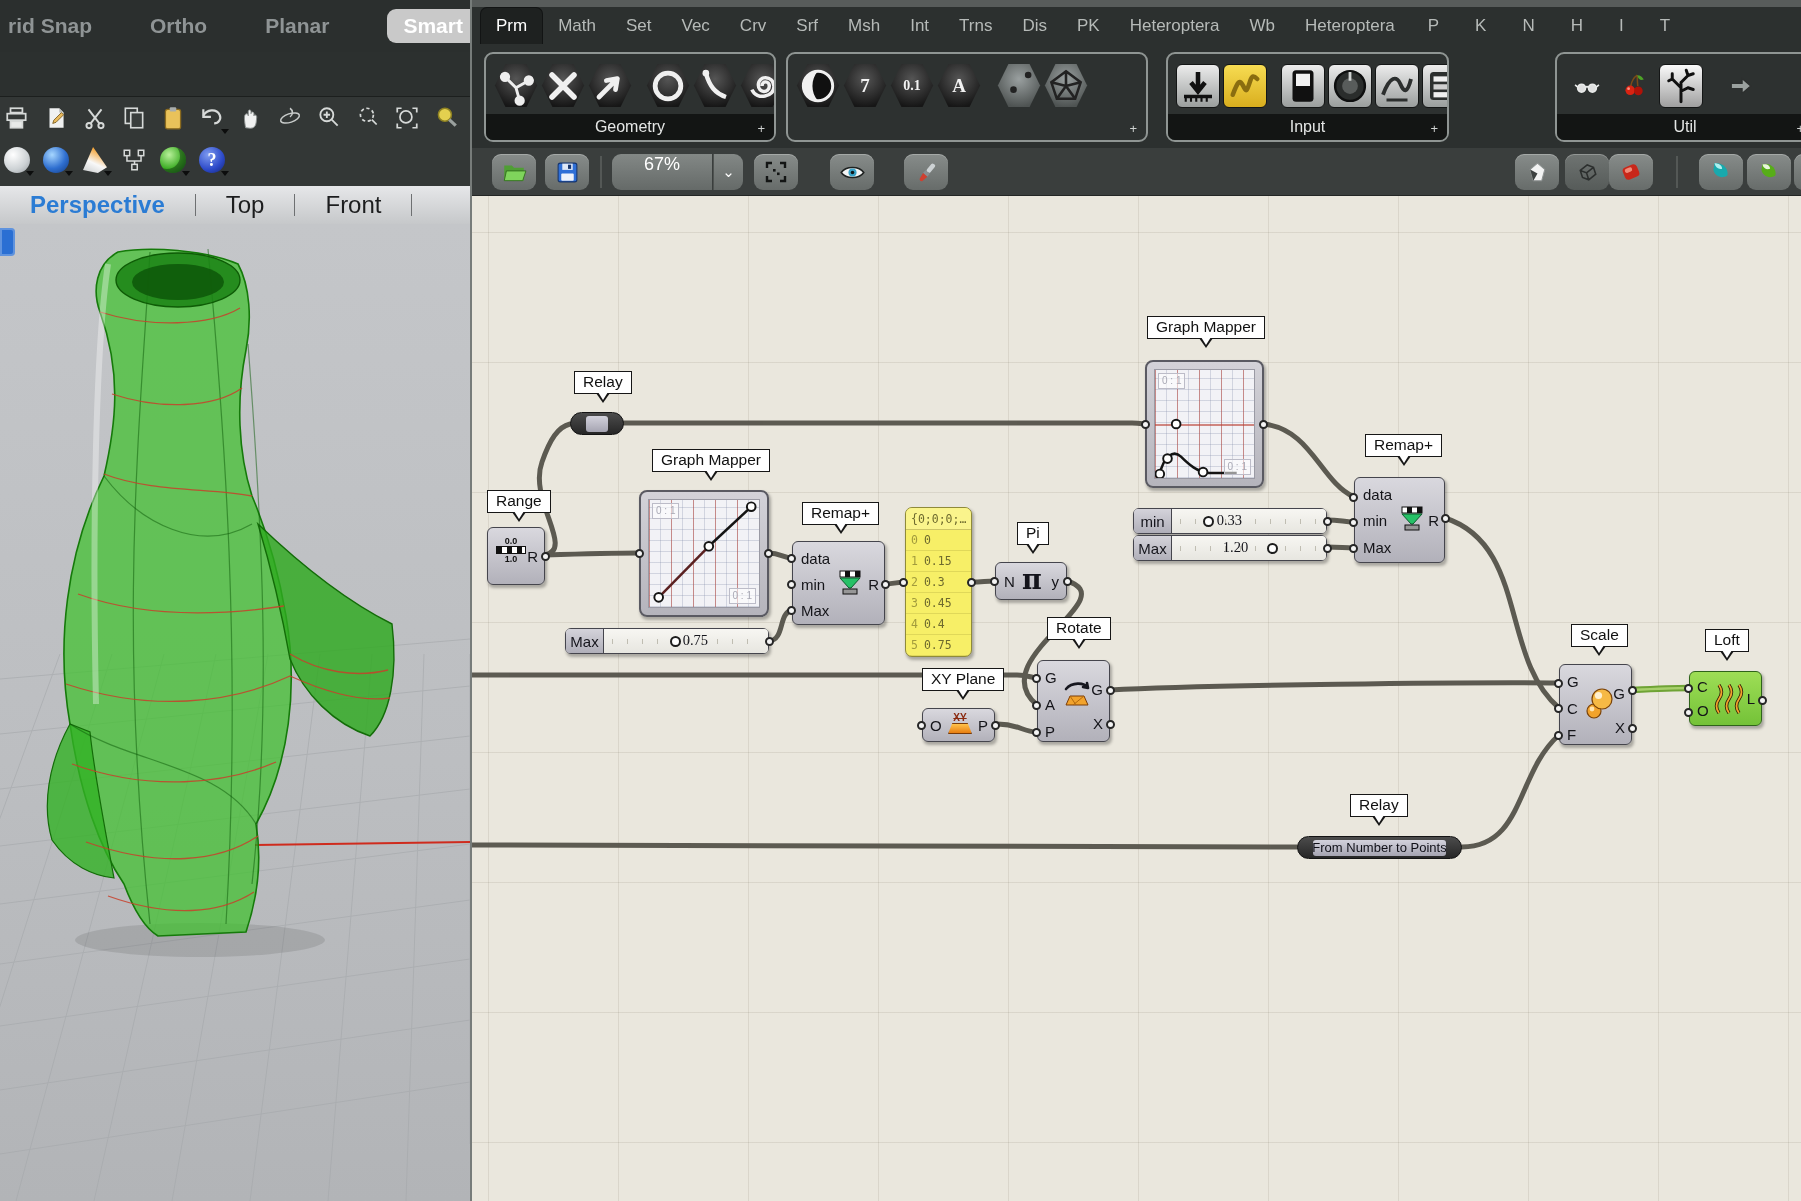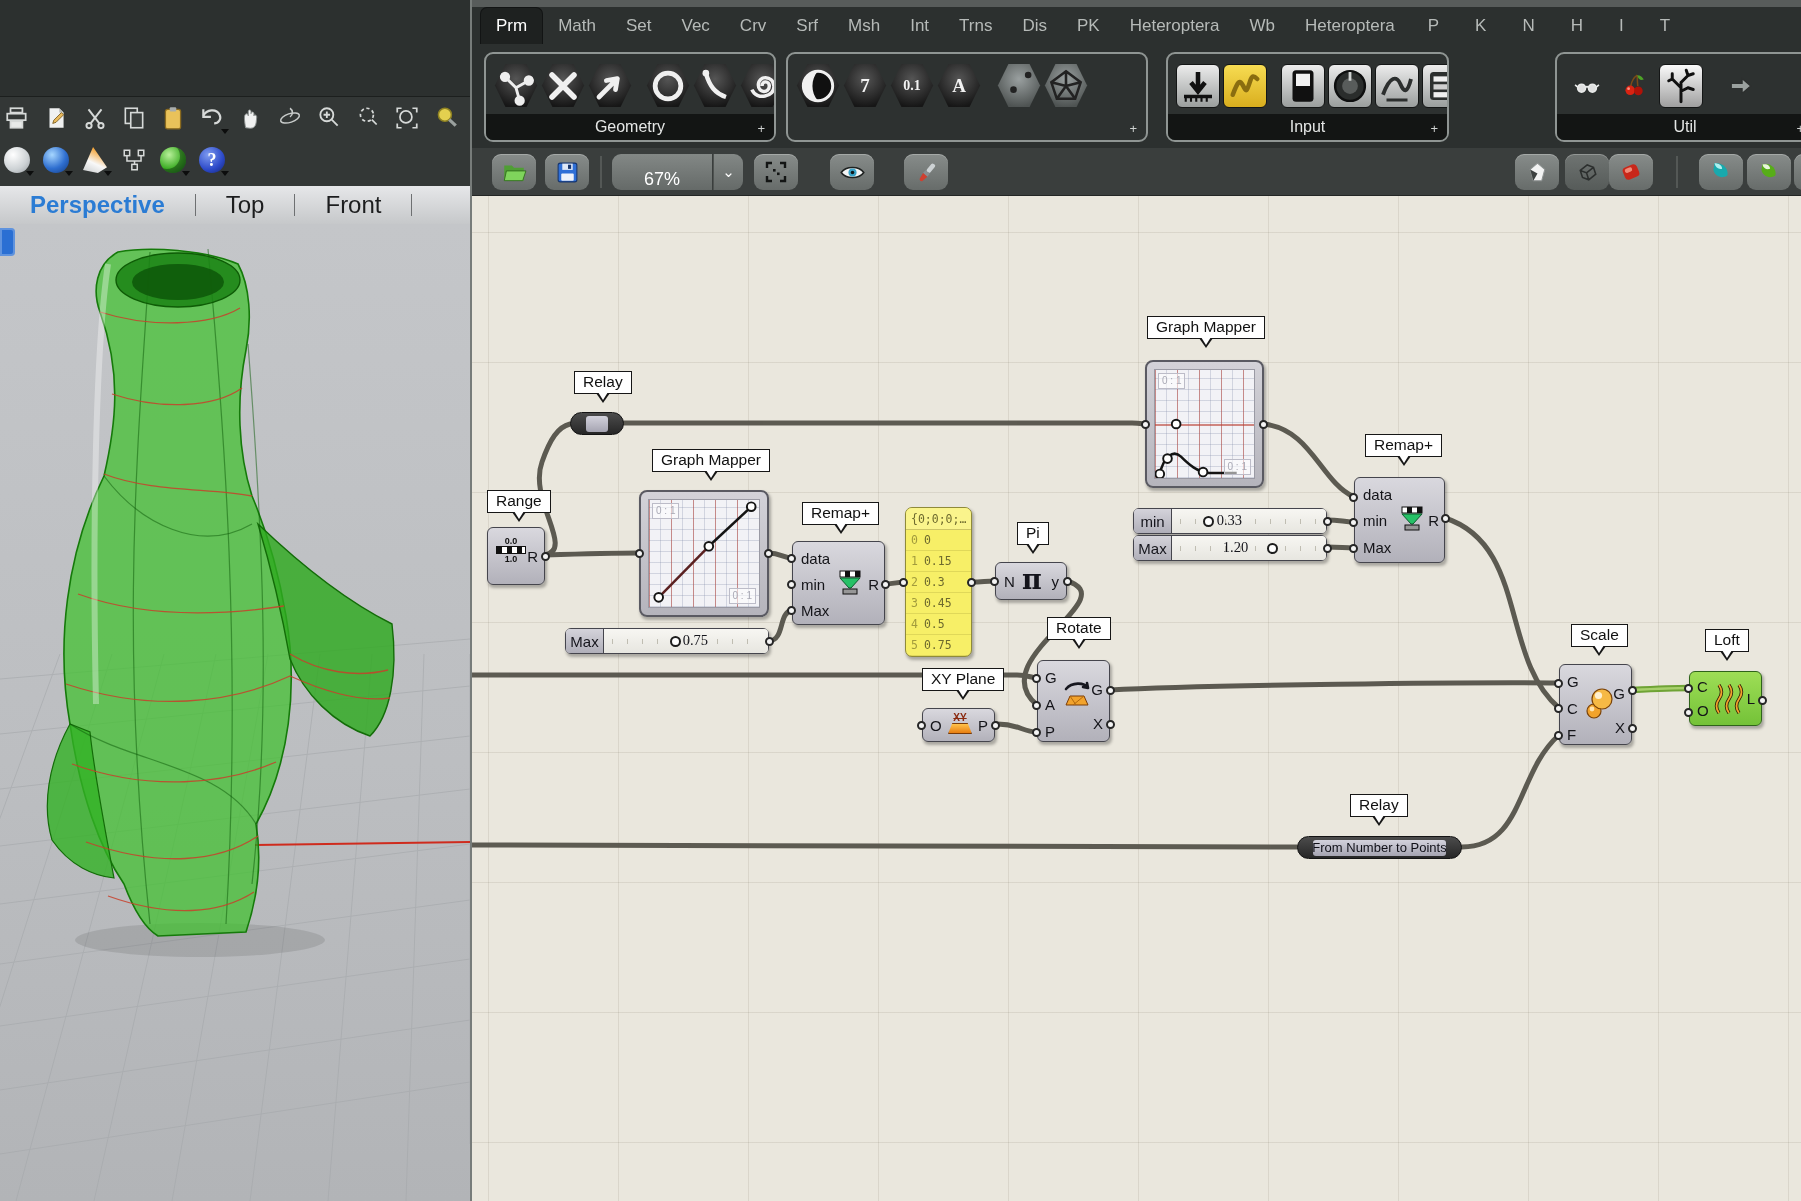--- a/index.html
+++ b/index.html
@@ -69,21 +69,21 @@
     color:#e4e6e5; font-size:16px; display:flex; align-items:center; justify-content:center; }
   .gplus { position:absolute; right:9px; bottom:4px; color:#cfd2d1; font-size:13px; }
   .gh-canvastb { position:absolute; left:0; top:148px; width:100%; height:48px; background:#3a3e3d;
     border-bottom:1px solid #232625; }
   .cbtn { position:absolute; top:6px; width:44px; height:36px; border-radius:9px;
     background:linear-gradient(180deg,#878c8a,#676c6a); box-shadow:inset 0 1px 0 rgba(255,255,255,.25);
     display:flex; align-items:center; justify-content:center; }
   .cbtn.dark { background:linear-gradient(180deg,#6f7472,#565b59); }
   .zoombox { position:absolute; left:140px; top:6px; width:100px; height:36px; border-radius:9px 0 0 9px;
     background:linear-gradient(180deg,#83888 6,#83 8886); background:linear-gradient(180deg,#838886,#656a68);
-    color:#fff; font-size:18px; display:flex; align-items:flex-end; justify-content:center; }
+    color:#fff; font-size:18px; display:flex; align-items:flex-start; justify-content:center; }
   .zoomchev { position:absolute; left:241px; top:6px; width:30px; height:36px; border-radius:0 9px 9px 0;
     background:linear-gradient(180deg,#838886,#656a68); color:#fff; font-size:15px;
     display:flex; align-items:center; justify-content:center; border-left:1px solid #4e5250; }
   .tbdiv { position:absolute; top:8px; width:2px; height:32px; background:#54585.6; background:#545856; }
 
   
   .gh-canvas { position:absolute; left:0; top:196px; width:1331px; height:1005px;
     background-color:#eae7dd;
     background-image:
       linear-gradient(rgba(120,112,90,.14) 1px, transparent 1px),
@@ -140,20 +140,26 @@
   .pidx { color:#a29b3d; font-size:11.5px; }
   .pval { color:#6e6a2e; font-size:11.5px; }
   .remapicon { width:24px; height:27px; }
 </style>
 </head>
 <body>
 
 <div id="app">
 
   <div id="rhino">
+    <div class="r-status">
+      <span>rid Snap</span>
+      <span>Ortho</span>
+      <span>Planar</span>
+      <span class="pill">Smart</span>
+    </div>
     <div class="r-toolbar">
       <div class="r-icons">
         <div class="ricon">
             <svg viewBox="0 0 24 24">
               <g stroke="#d6d9d8" fill="none" stroke-width="1.6">
                 <rect x="6" y="3" width="11" height="4"></rect>
                 <rect x="3" y="8" width="17" height="6"></rect>
                 <rect x="6" y="15" width="11" height="6" fill="#e8eae9"></rect>
               </g>
             </svg>
@@ -728,21 +734,21 @@
         <div class="prow">
             <span class="pidx">2</span>
             <span class="pval">0.3</span>
           </div>
         <div class="prow">
             <span class="pidx">3</span>
             <span class="pval">0.45</span>
           </div>
         <div class="prow">
             <span class="pidx">4</span>
-            <span class="pval">0.5</span>
+            <span class="pval">0.4</span>
           </div>
         <div class="prow">
             <span class="pidx">5</span>
             <span class="pval">0.75</span>
           </div>
       </div>
       <div class="nub" style="left:427px;top:382px"></div>
       <div class="nub" style="left:495px;top:382px"></div>
 
       <div class="gcomp" style="left:523px;top:366px;width:72px;height:38px">

